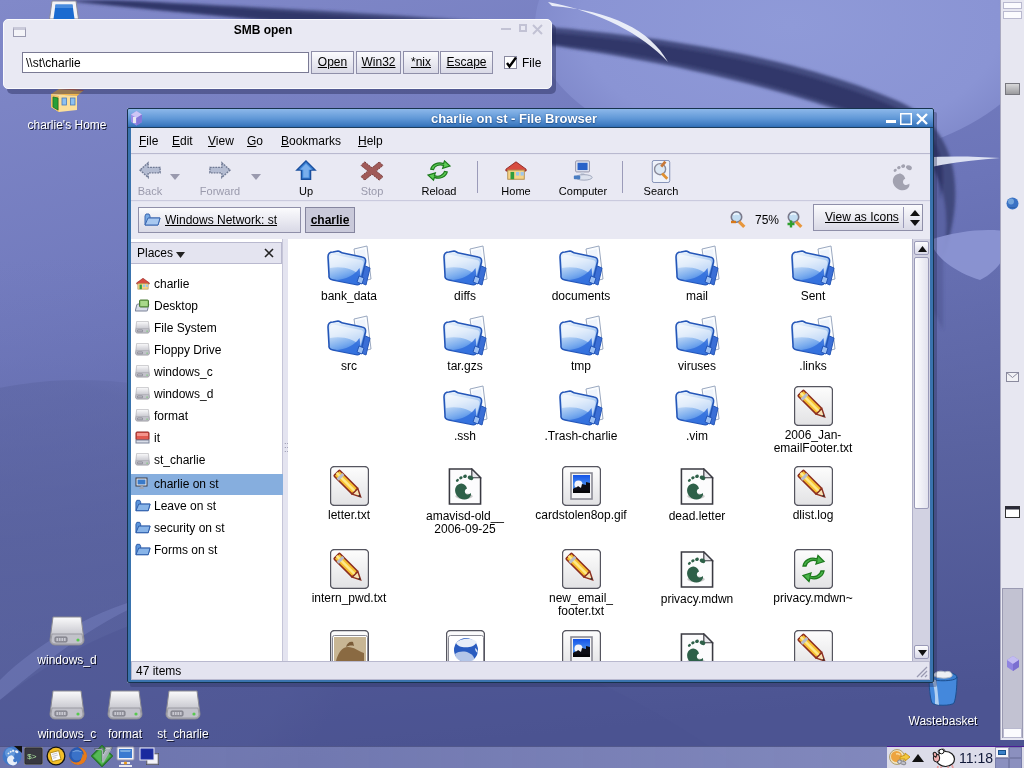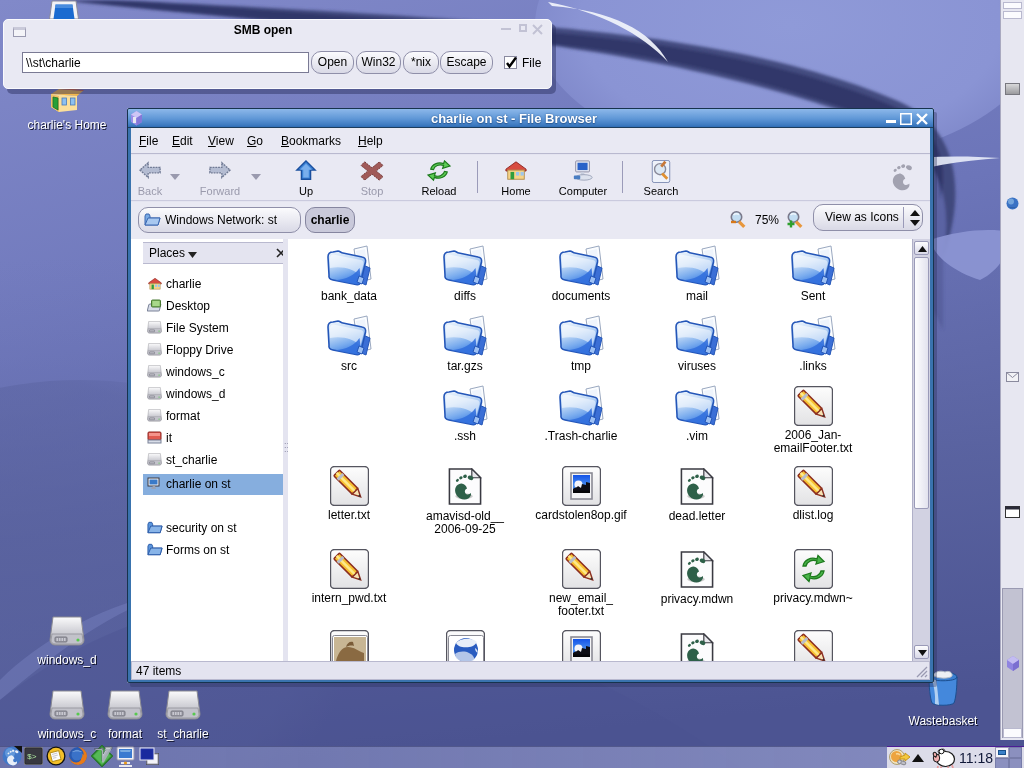--- a/index.html
+++ b/index.html
@@ -13,22 +13,22 @@
   border:1px solid #fafafd; z-index:30; }
 #smb .title { position:absolute; left:0; top:3px; width:518px; text-align:center;
   font-size:12px; font-weight:bold; color:#000; }
 #smb .wicon { position:absolute; left:9px; top:7px; width:13px; height:10px;
   background:#f4f4f8; border:1px solid #9a9ab0; border-top:3px solid #c9c9d9; }
 #smb .ctrl { position:absolute; top:6px; color:#b9b9cd; font-size:11px; }
 #smb input { position:absolute; left:18px; top:32px; width:287px; height:21px;
   border:1px solid #7a7a94; background:#fff; font-family:"Liberation Sans",sans-serif;
   font-size:12px; padding-left:3px; color:#000; }
 .btn { position:absolute; top:31px; height:23px; background:linear-gradient(#fbfbfd,#d9d9e6);
-  border:1px solid #8f8fa9; border-radius:10px; font-size:12px; color:#000;
-  text-align:center; line-height:21px; }
+  border:1px solid #8f8fa9; border-radius:0; font-size:12px; color:#000;
+  text-align:center; line-height:21px;text-decoration:underline; }
 #smb .cb { position:absolute; left:500px; top:36px; width:13px; height:13px;
   background:#fff; border:1px solid #8a8aa0; }
 #smb .cb svg { position:absolute; left:0px; top:0px; }
 #smb .cblab { position:absolute; left:518px; top:36px; font-size:12px; }
 
 #win { position:absolute; left:127px; top:108px; width:807px; height:575px; z-index:20;
   background:#e4e4f0; border-radius:2px;
   box-shadow:3px 4px 0 rgba(40,45,90,.35); }
 #win .frame { position:absolute; inset:0; border:1px solid #17334d; border-radius:2px; }
 #titlebar { position:absolute; left:1px; top:1px; right:1px; height:19px;
@@ -50,21 +50,21 @@
 .tbtn .lab { position:absolute; left:0; right:0; bottom:1px; }
 .tbtn svg { position:absolute; left:50%; transform:translateX(-50%); top:2px; }
 .dis { color:#9a9aac; }
 .tsep { position:absolute; top:6px; width:1px; height:32px; background:#9b9bb9; }
 #locbar { position:absolute; left:4px; right:4px; top:94px; height:37px; background:#e9e9f3; }
 #content { position:absolute; left:4px; right:4px; top:131px; bottom:22px; background:#fff; }
 #statusbar { position:absolute; left:4px; right:4px; bottom:3px; height:19px;
   background:#e4e4f0; border:1px solid #b9b9cf; font-size:12px; padding:2px 0 0 4px; }
 
 #sidebar { position:absolute; left:0; top:0; width:152px; bottom:0; background:#fff;
-  border-right:1px solid #c5c5d8;margin-left:12px; }
+  border-right:1px solid #c5c5d8; }
 #sidehead { position:absolute; left:0; top:3px; right:0; height:22px; background:#e4e4f0;
   border:1px solid #b9b9cf; border-left:none; font-size:12px; }
 .srow { position:absolute; left:0; width:152px; height:21px; font-size:12px; color:#000; }
 .srow .ic { position:absolute; left:4px; top:3px; }
 .srow .tx { position:absolute; left:23px; top:3px; white-space:nowrap; }
 #sdivider { position:absolute; left:152px; top:0; width:5px; bottom:0; background:#e4e4f0; }
 #mainpane { position:absolute; left:157px; top:0; right:18px; bottom:0; background:#fff; overflow:hidden; }
 #vscroll { position:absolute; right:0; top:0; width:18px; bottom:0; background:#d2d2e2;
   border-left:1px solid #b0b0c8; }
 
@@ -513,20 +513,27 @@
           <span class="tx">st_charlie</span>
         </div>
       <div class="srow" style="top:235px;background:#86aede">
           <svg class="ic" width="15" height="13" viewBox="0 0 15 13">
             <rect x="1" y="1" width="11" height="8" fill="#f4f6fa" stroke="#3a3a44"></rect>
             <rect x="2.5" y="2.5" width="8" height="5" fill="#3a7ac8"></rect>
             <path d="M6,9 L8,9 L9,12 L4,12 Z" fill="#9aa2b4"></path>
           </svg>
           <span class="tx">charlie on st</span>
         </div>
+      <div class="srow" style="top:257px">
+          <svg class="ic" width="16" height="13" viewBox="0 0 17 13">
+            <path d="M1,3 L1,12 L14,12 L16,5 L6,5 L6,3 L5,1 L2,1 Z" fill="#5c96dc" stroke="#2a5aa8"></path>
+            <path d="M1,12 L4,5 L16,5 L14,12 Z" fill="#88b4e8" stroke="#2a5aa8"></path>
+          </svg>
+          <span class="tx">Leave on st</span>
+        </div>
       <div class="srow" style="top:279px">
           <svg class="ic" width="16" height="13" viewBox="0 0 17 13">
             <path d="M1,3 L1,12 L14,12 L16,5 L6,5 L6,3 L5,1 L2,1 Z" fill="#5c96dc" stroke="#2a5aa8"></path>
             <path d="M1,12 L4,5 L16,5 L14,12 Z" fill="#88b4e8" stroke="#2a5aa8"></path>
           </svg>
           <span class="tx">security on st</span>
         </div>
       <div class="srow" style="top:301px">
           <svg class="ic" width="16" height="13" viewBox="0 0 17 13">
             <path d="M1,3 L1,12 L14,12 L16,5 L6,5 L6,3 L5,1 L2,1 Z" fill="#5c96dc" stroke="#2a5aa8"></path>

